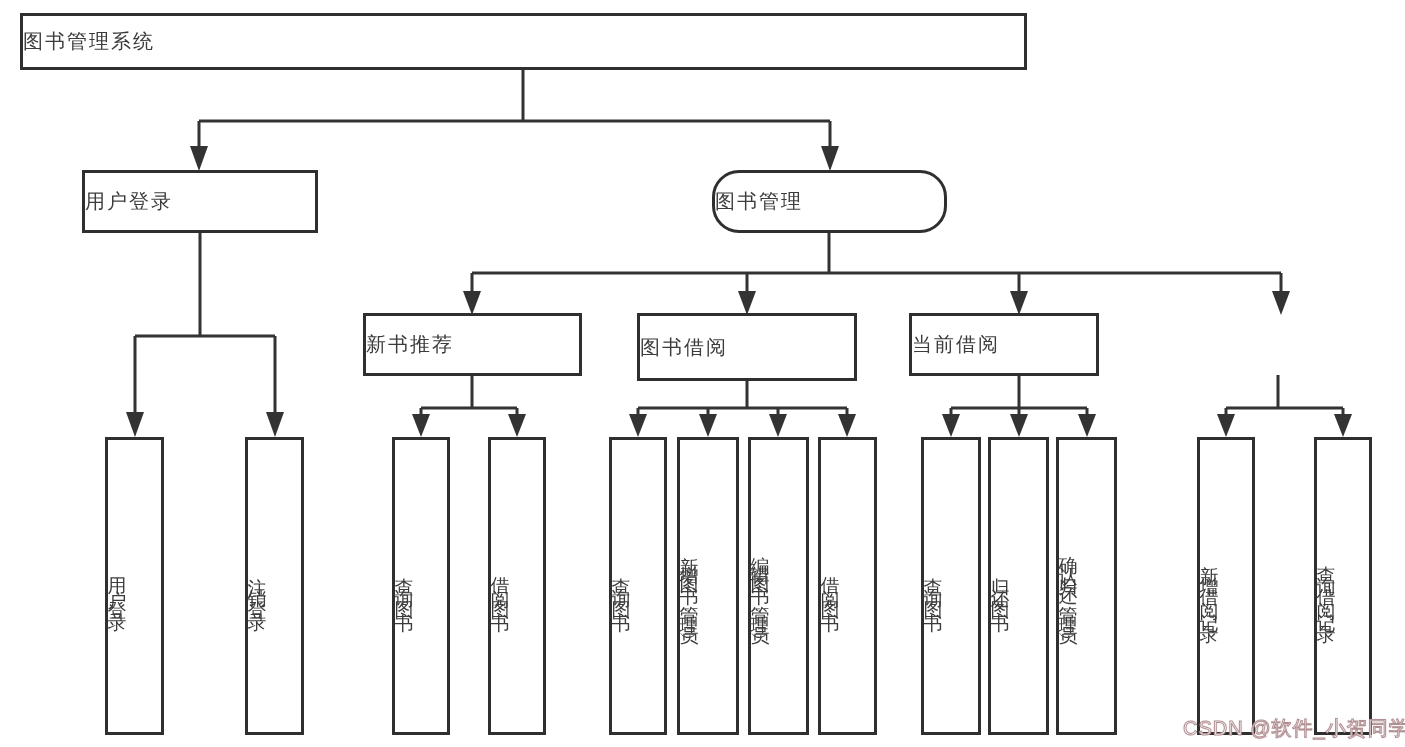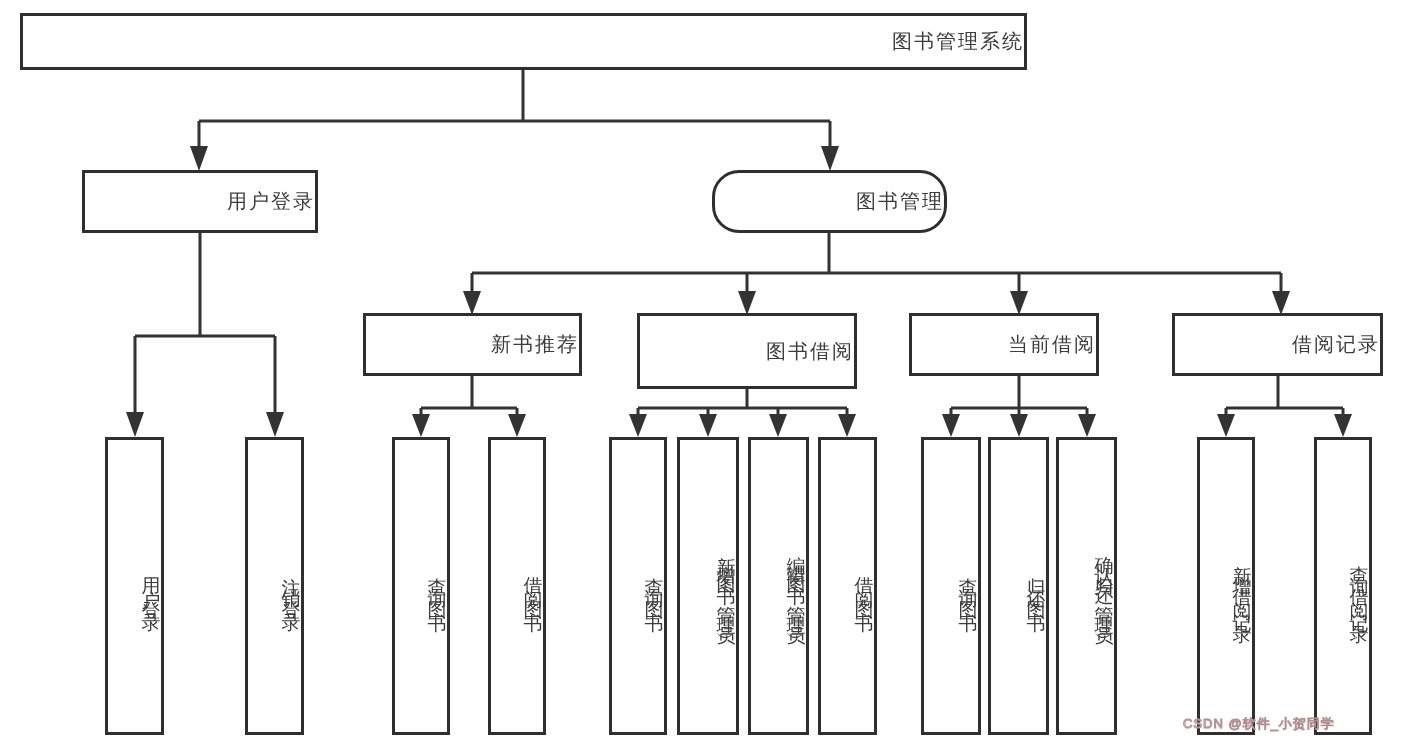--- a/index.html
+++ b/index.html
@@ -36,42 +36,41 @@
     fill:var(--line);
     stroke:none;
   }
   .node{
     position:absolute;
     box-sizing:border-box;
     border:3px solid var(--border);
     background:var(--background);
     display:flex;
     align-items:center;
-    justify-content:flex-end;
+    justify-content:flex-start;
     font-size:20px;
     letter-spacing:2px;
     color:var(--text);
-    padding-left:23px;
   }
   .leaf{
     font-size:19px;
   }
   .leaf .vtext{
     writing-mode:vertical-rl;
     text-orientation:mixed;
     letter-spacing:12px;
     line-height:1;
     white-space:nowrap;
   }
   .watermark{
     position:absolute;
     left:1183px;
     top:715px;
     width:222px;
-    font-size:13px;
+    font-size:20px;
     letter-spacing:1px;
     white-space:nowrap;
     color:var(--watermark-fill);
     -webkit-text-stroke:1px var(--watermark-outline);
     text-shadow:0 0 2px rgba(214,146,155,0.45);
   }
 </style>
 </head>
 <body>
 
@@ -120,28 +119,25 @@
   <div class="node" style="left:82px;top:170px;width:236px;height:63px;">
     <span>用户登录</span>
   </div>
   <div class="node" style="left:712px;top:170px;width:235px;height:63px;border-radius:27px;">
     <span>图书管理</span>
   </div>
 
   <div class="node" style="left:363px;top:313px;width:219px;height:63px;">
     <span>新书推荐</span>
   </div>
-  <div class="node" style="left:637px;top:313px;width:220px;height:76px;">
+  <div class="node" style="left:637px;top:313px;width:220px;height:68px;">
     <span>图书借阅</span>
   </div>
   <div class="node" style="left:909px;top:313px;width:190px;height:63px;">
     <span>当前借阅</span>
-  </div>
-  <div class="node" style="left:1172px;top:313px;width:211px;height:63px;">
-    <span>借阅记录</span>
   </div>
 
   <div class="node leaf" style="left:105px;top:437px;width:59px;height:298px;">
     <span class="vtext">用户登录</span>
   </div>
   <div class="node leaf" style="left:245px;top:437px;width:59px;height:298px;">
     <span class="vtext">注销登录</span>
   </div>
 
   <div class="node leaf" style="left:392px;top:437px;width:58px;height:298px;">

